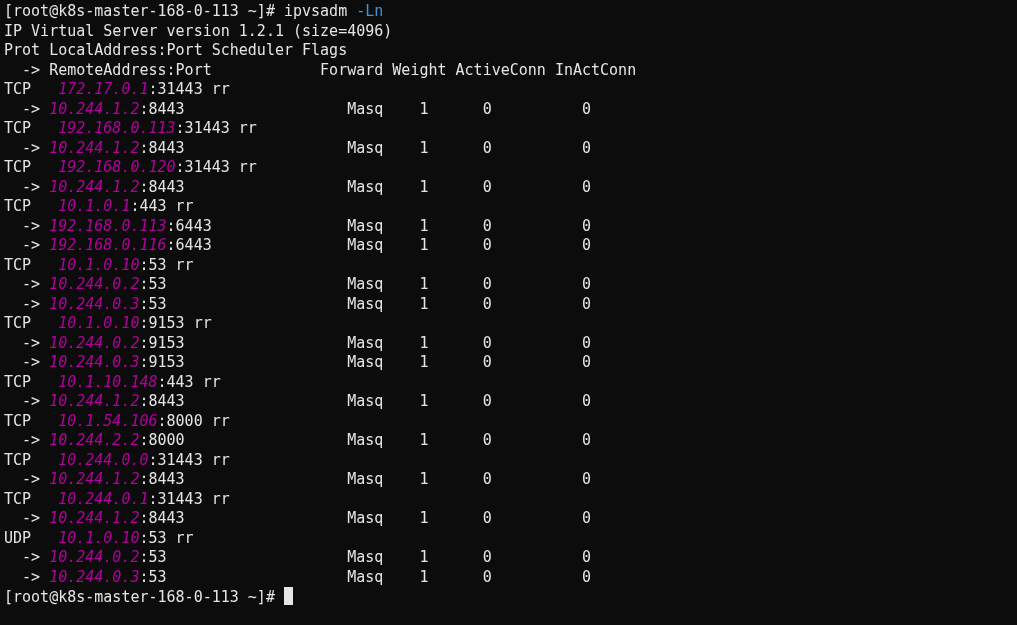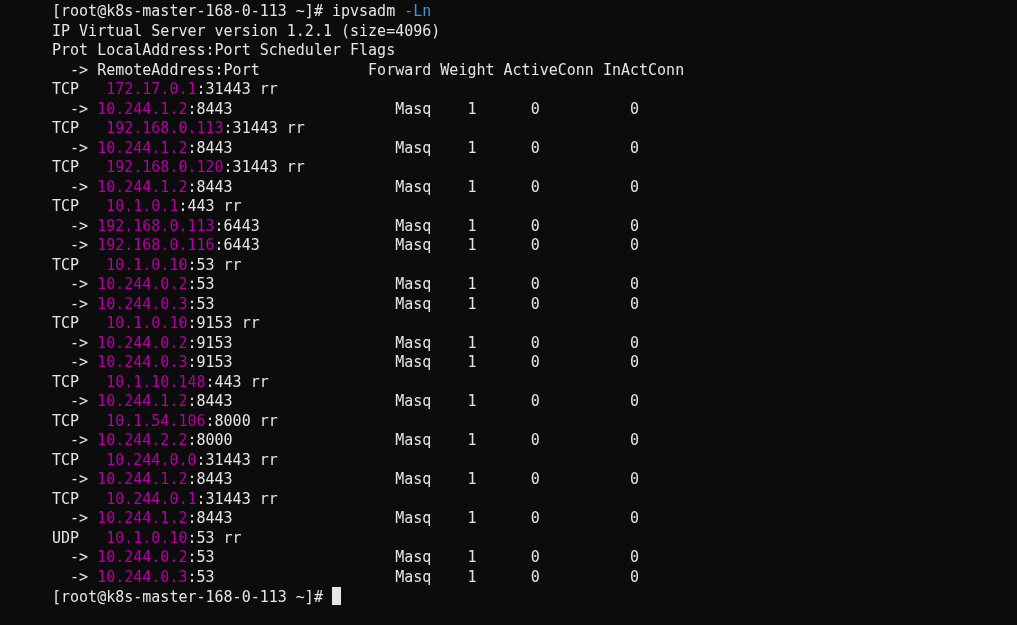--- a/index.html
+++ b/index.html
@@ -10,26 +10,25 @@
     font-family: "Consolas", "Menlo", "DejaVu Sans Mono", monospace;
     font-size: 15px;
     line-height: 1.3;
     width: 1017px;
     height: 625px;
     overflow: hidden;
   }
   .term {
     padding: 2px 4px;
     white-space: pre;
-    margin-left: 48px;
   }
   .prompt-user { color: #e5e5e5; }
   .cmd { color: #e5e5e5; }
   .flag { color: #3a96dd; }
-  .ip { color: #b4009e; }
+  .ip { color: #b4009e; font-style: italic; }
   .plain { color: #e5e5e5; }
   .cursor {
     display: inline-block;
     width: 9px;
     height: 18px;
     background: #e5e5e5;
     vertical-align: -3px;
   }
 </style>
 </head>

